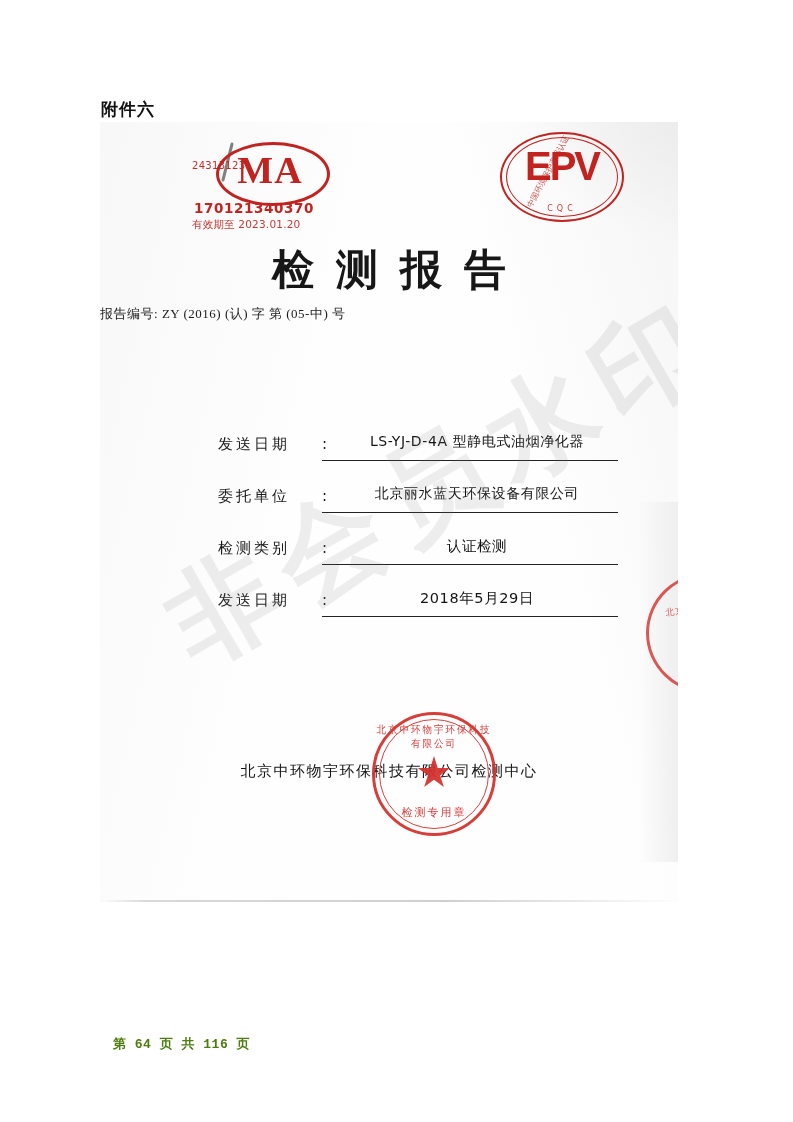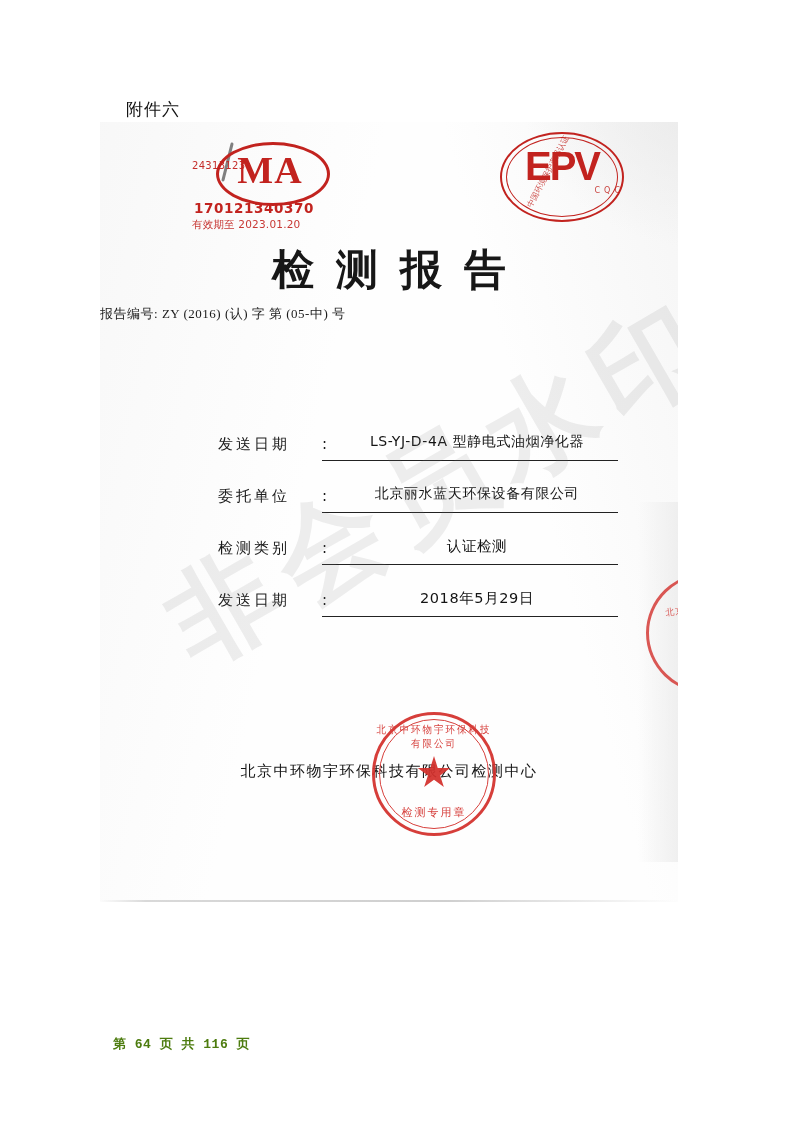--- a/index.html
+++ b/index.html
@@ -12,24 +12,24 @@
     height: 1122px;
     position: relative;
     font-family: "Liberation Serif", serif;
     color: #1a1a1a;
     overflow: hidden;
   }
 
   
   .annex-label {
     position: absolute;
-    left: 126px;
+    left: 101px;
     top: 98px;
     font-size: 17px;
-    font-weight: normal;
+    font-weight: bold;
     letter-spacing: 1px;
     font-family: "DejaVu Sans", sans-serif;
     color: #111;
   }
   .page-footer {
     position: absolute;
     left: 113px;
     top: 1035px;
     font-size: 13px;
     font-weight: bold;
@@ -176,22 +176,22 @@
     font-family: Liberation Sans, sans-serif;
     font-size: 40px;
     line-height: 44px;
     font-weight: bold;
     color: #c2231f;
     letter-spacing: -2px;
   }
   .epv-stamp .arc-text {
     position: absolute;
     left: 0; right: 0;
-    bottom: 27px;
-    text-align: right;
+    bottom: 9px;
+    text-align: center;
     font-size: 8px;
     color: #c2231f;
     font-family: "DejaVu Sans", sans-serif;
     letter-spacing: 4px;
     opacity: .85;
   }
   .epv-stamp .arc-text-left {
     position: absolute;
     left: 8px;
     top: 34px;

